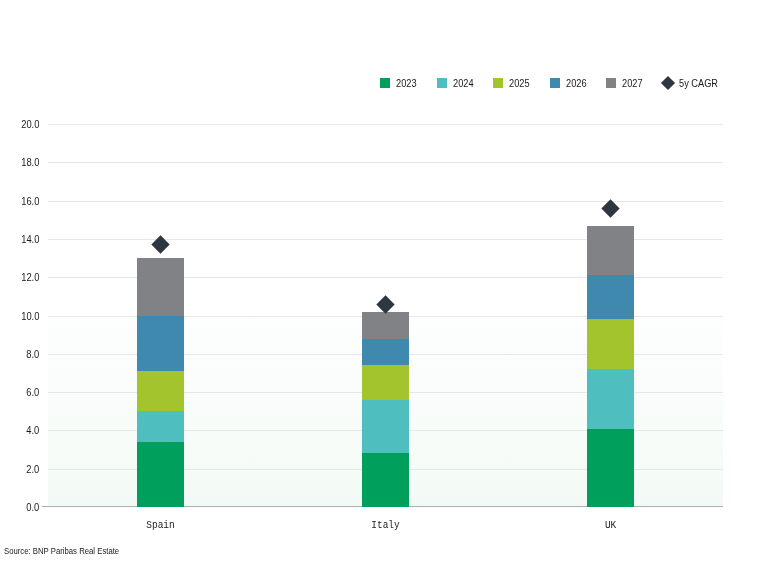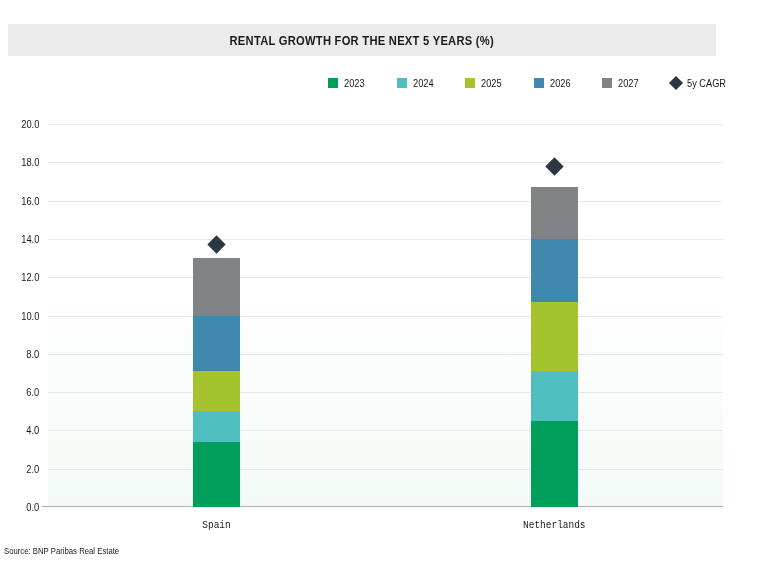--- a/index.html
+++ b/index.html
@@ -29,26 +29,26 @@
     font-weight: bold;
     letter-spacing: 0.3px;
     color: #1a1a1a;
     transform: scaleX(0.86);
     white-space: nowrap;
   }
 
   
   .legend {
     position: absolute;
-    left: 388px; top: 74px;
+    left: 380px; top: 74px;
     width: 345px; height: 18px;
     display: flex;
     align-items: center;
     justify-content: flex-end;
-    gap: 28px;
+    gap: 16px;
   }
   .legend-item {
     display: flex;
     align-items: center;
     gap: 6px;
     white-space: nowrap;
   }
   .legend-swatch {
     width: 10px; height: 10px;
     display: inline-block;
@@ -158,23 +158,20 @@
     transform: scaleX(0.86);
     transform-origin: left top;
     white-space: nowrap;
   }
 </style>
 </head>
 <body>
 
 <div class="page">
 
-  <div class="title-banner">
-    <div class="title-text">RENTAL GROWTH FOR THE NEXT 5 YEARS (%)</div>
-  </div>
 
   <div class="legend" id="legend">
       <div class="legend-item">
         <span class="legend-swatch" style="background: rgb(0, 160, 92);"></span>
         <span class="legend-label">2023</span>
       </div>
       <div class="legend-item">
         <span class="legend-swatch" style="background: rgb(78, 191, 190);"></span>
         <span class="legend-label">2024</span>
       </div>
@@ -231,26 +228,37 @@
             <div class="seg" style="height: 30.64px; background: rgb(78, 191, 190);"></div>
             <div class="seg" style="height: 40.215px; background: rgb(164, 196, 46);"></div>
             <div class="seg" style="height: 55.535px; background: rgb(64, 137, 174);"></div>
             <div class="seg" style="height: 57.45px; background: rgb(128, 130, 133);"></div>
           </div>
           <div class="cagr-marker" style="bottom: 255.855px; background: rgb(45, 55, 66);"></div>
           <div class="xlabel"><span>Spain</span></div>
         </div>
         <div class="bar-group">
           <div class="bar-stack">
-            <div class="seg" style="height: 86.175px; background: rgb(0, 160, 92);"></div>
-            <div class="seg" style="height: 49.79px; background: rgb(78, 191, 190);"></div>
-            <div class="seg" style="height: 68.94px; background: rgb(164, 196, 46);"></div>
-            <div class="seg" style="height: 63.195px; background: rgb(64, 137, 174);"></div>
-            <div class="seg" style="height: 51.705px; background: rgb(128, 130, 133);"></div>
+            <div class="seg" style="height: 53.62px; background: rgb(0, 160, 92);"></div>
+            <div class="seg" style="height: 53.62px; background: rgb(78, 191, 190);"></div>
+            <div class="seg" style="height: 34.47px; background: rgb(164, 196, 46);"></div>
+            <div class="seg" style="height: 26.81px; background: rgb(64, 137, 174);"></div>
+            <div class="seg" style="height: 26.81px; background: rgb(128, 130, 133);"></div>
           </div>
-          <div class="cagr-marker" style="bottom: 334.37px; background: rgb(45, 55, 66);"></div>
-          <div class="xlabel"><span>Netherlands</span></div>
+          <div class="cagr-marker" style="bottom: 196.49px; background: rgb(45, 55, 66);"></div>
+          <div class="xlabel"><span>Italy</span></div>
+        </div>
+        <div class="bar-group">
+          <div class="bar-stack">
+            <div class="seg" style="height: 78.515px; background: rgb(0, 160, 92);"></div>
+            <div class="seg" style="height: 59.365px; background: rgb(78, 191, 190);"></div>
+            <div class="seg" style="height: 49.79px; background: rgb(164, 196, 46);"></div>
+            <div class="seg" style="height: 44.045px; background: rgb(64, 137, 174);"></div>
+            <div class="seg" style="height: 49.79px; background: rgb(128, 130, 133);"></div>
+          </div>
+          <div class="cagr-marker" style="bottom: 292.24px; background: rgb(45, 55, 66);"></div>
+          <div class="xlabel"><span>UK</span></div>
         </div>
       </div>
   </div>
 
   <div class="source">Source: BNP Paribas Real Estate</div>
 </div>
 
 </body></html>

